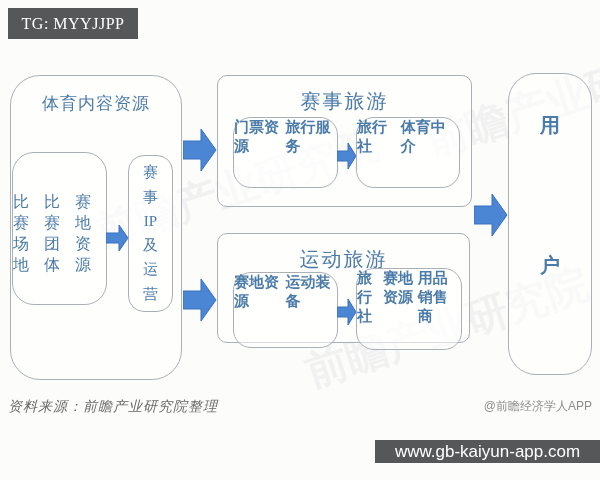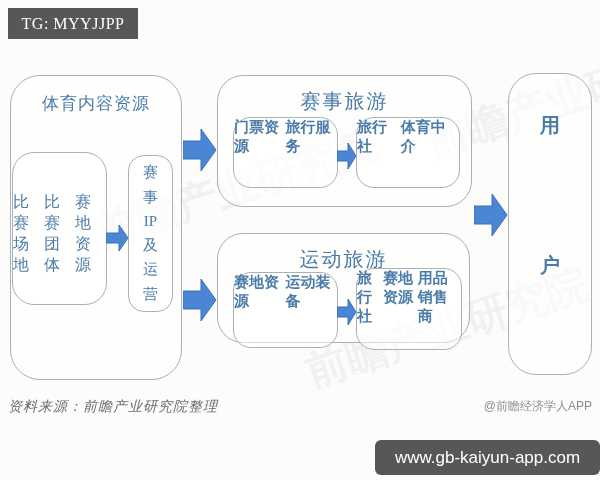--- a/index.html
+++ b/index.html
@@ -7,38 +7,38 @@
     --text-blue:#4b7ba8; --box-border:#a9b0b6; --dark-bg:#565758;
   }
   html,body{margin:0;padding:0;}
   body{background:#ffffff;font-family:"Liberation Serif", serif;}
   .stage{position:relative;width:600px;height:480px;background:#fcfcfb;overflow:hidden;}
 
   
   .tg-box{position:absolute;left:8px;top:8px;width:130px;height:31px;
     background:var(--dark-bg);color:#fff;display:flex;align-items:center;justify-content:center;
     font-family:Liberation Serif, serif;font-size:16px;letter-spacing:.5px;}
-  .url-box{position:absolute;right:0;top:440px;width:225px;height:35px;
+  .url-box{position:absolute;right:0;top:440px;width:225px;height:23px;
     background:var(--dark-bg);color:#fff;display:flex;align-items:center;justify-content:center;
-    font-family:"Liberation Sans", sans-serif;font-size:17px;border-radius:6px;}
+    font-family:"Liberation Sans", sans-serif;font-size:17px;}
 
   
   .rbox{position:absolute;border:1.5px solid var(--box-border);background:rgba(255,255,255,.55);box-sizing:border-box;}
   .blue{color:var(--text-blue);font-weight:normal;}
 
   .left-outer{left:10px;top:75px;width:172px;height:305px;border-radius:30px;}
   .left-title{position:absolute;left:0;right:0;top:16px;text-align:center;font-size:17px;letter-spacing:1px;}
   .res-box{left:2px;top:77px;width:95px;height:153px;border-radius:22px;
     display:flex;flex-direction:row;justify-content:space-between;align-items:center;
     padding:24px 0 13px;font-size:16px;}
   .ip-box{left:118px;top:80px;width:45px;height:157px;border-radius:16px;
     display:flex;flex-direction:column;justify-content:space-evenly;align-items:center;
     font-size:15px;line-height:1;}
 
-  .mid-box{width:255px;border-radius:26px;}
+  .mid-box{width:255px;border-radius:10px;}
   .mid-title{position:absolute;left:0;right:0;top:12px;text-align:center;font-size:20px;letter-spacing:2px;}
   .inner{border-radius:18px;display:flex;flex-direction:row;justify-content:center;
     font-size:15px;line-height:19px;font-weight:bold;color:var(--text-blue);}
 
   .user-box{left:508px;top:73px;width:84px;height:302px;border-radius:28px;}
   .user-char{position:absolute;left:0;right:0;text-align:center;font-size:20px;font-weight:bold;color:var(--text-blue);}
 
   .arrow{position:absolute;}
   .arrow polygon{fill:var(--arrow);stroke:var(--arrow-border);stroke-width:1;}
 

